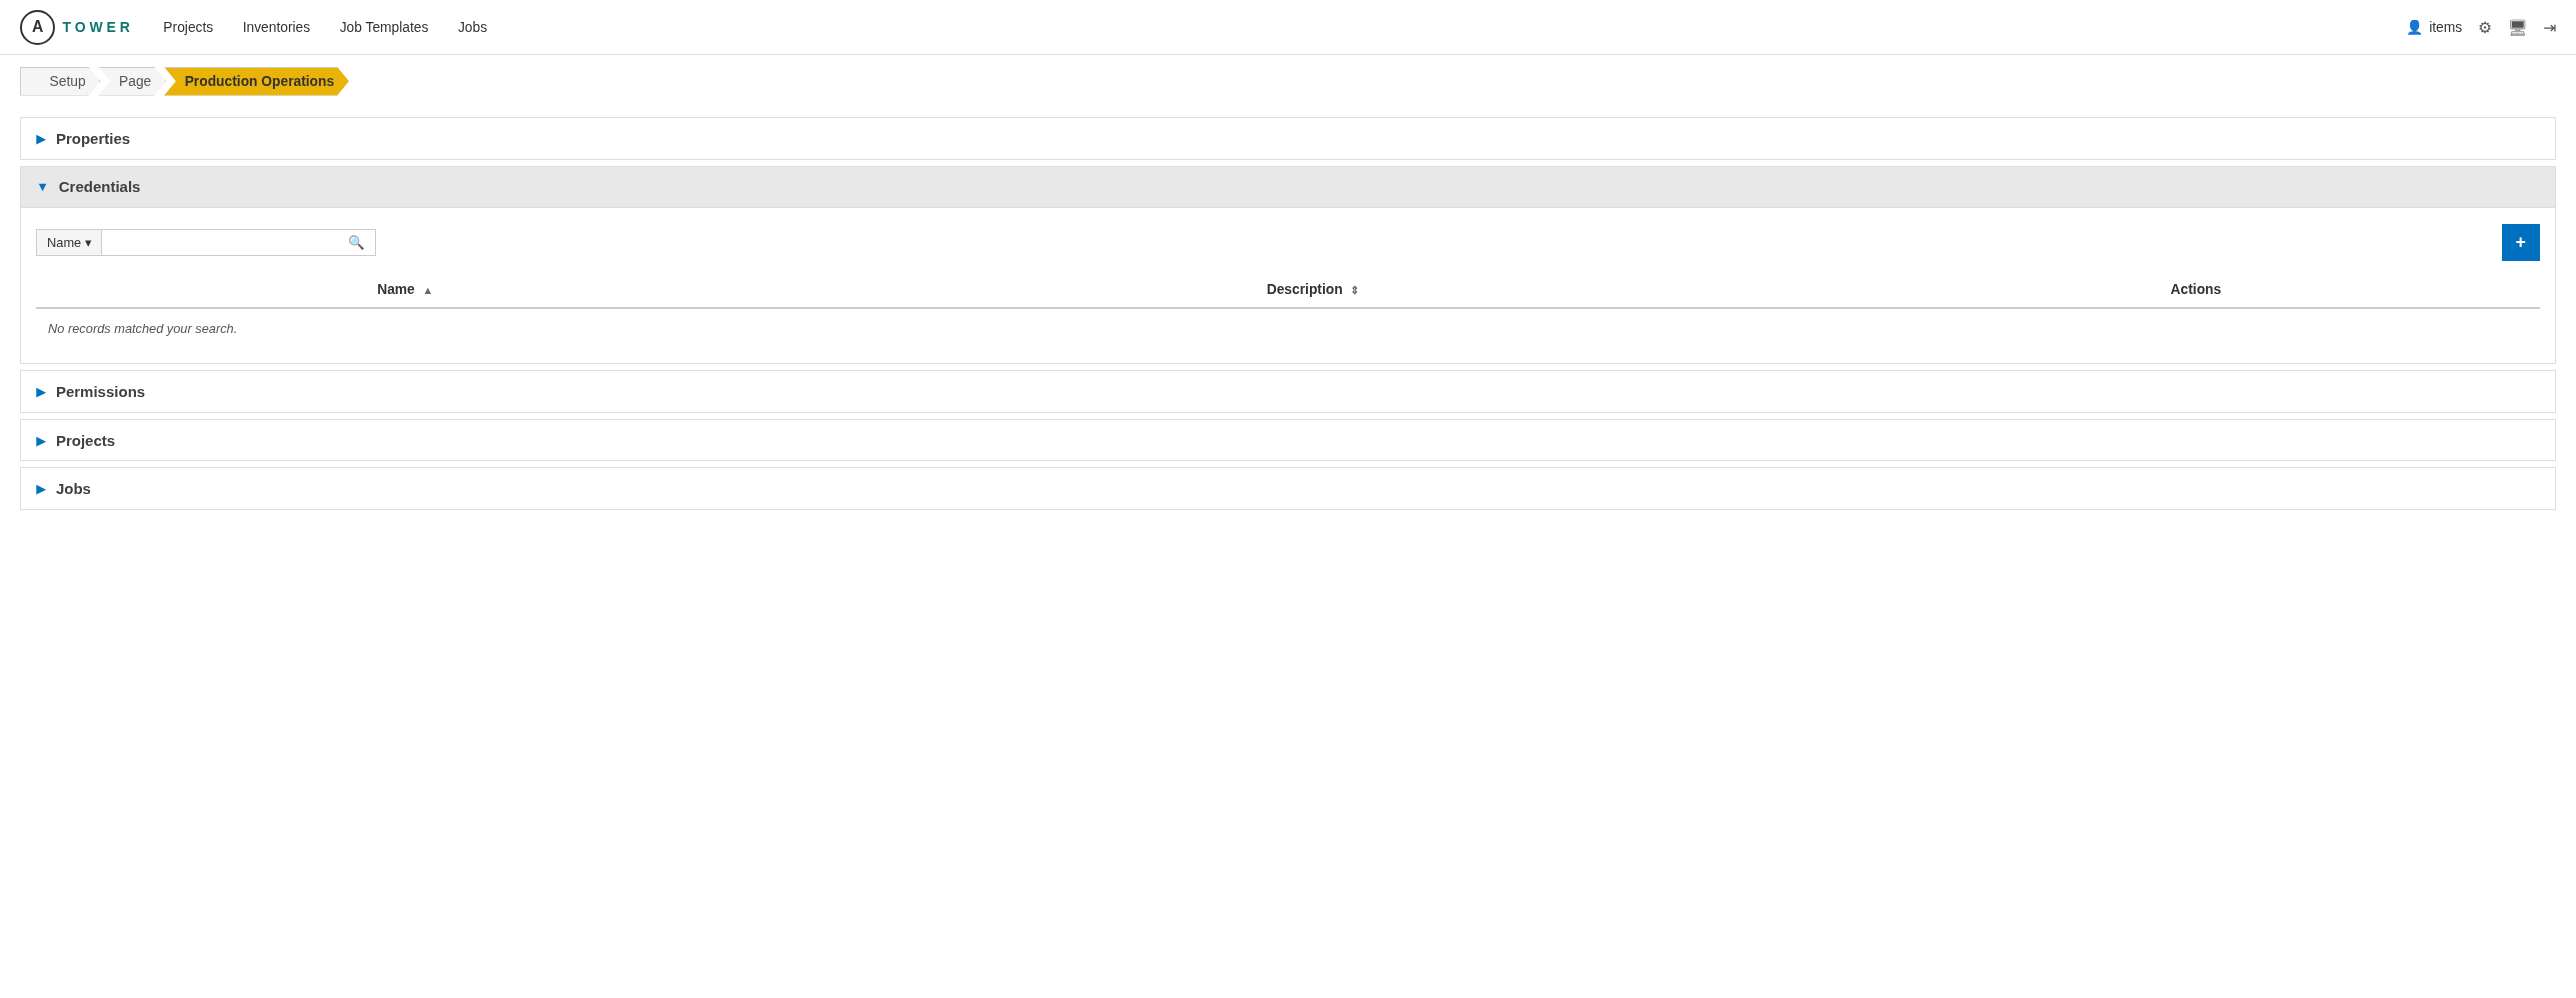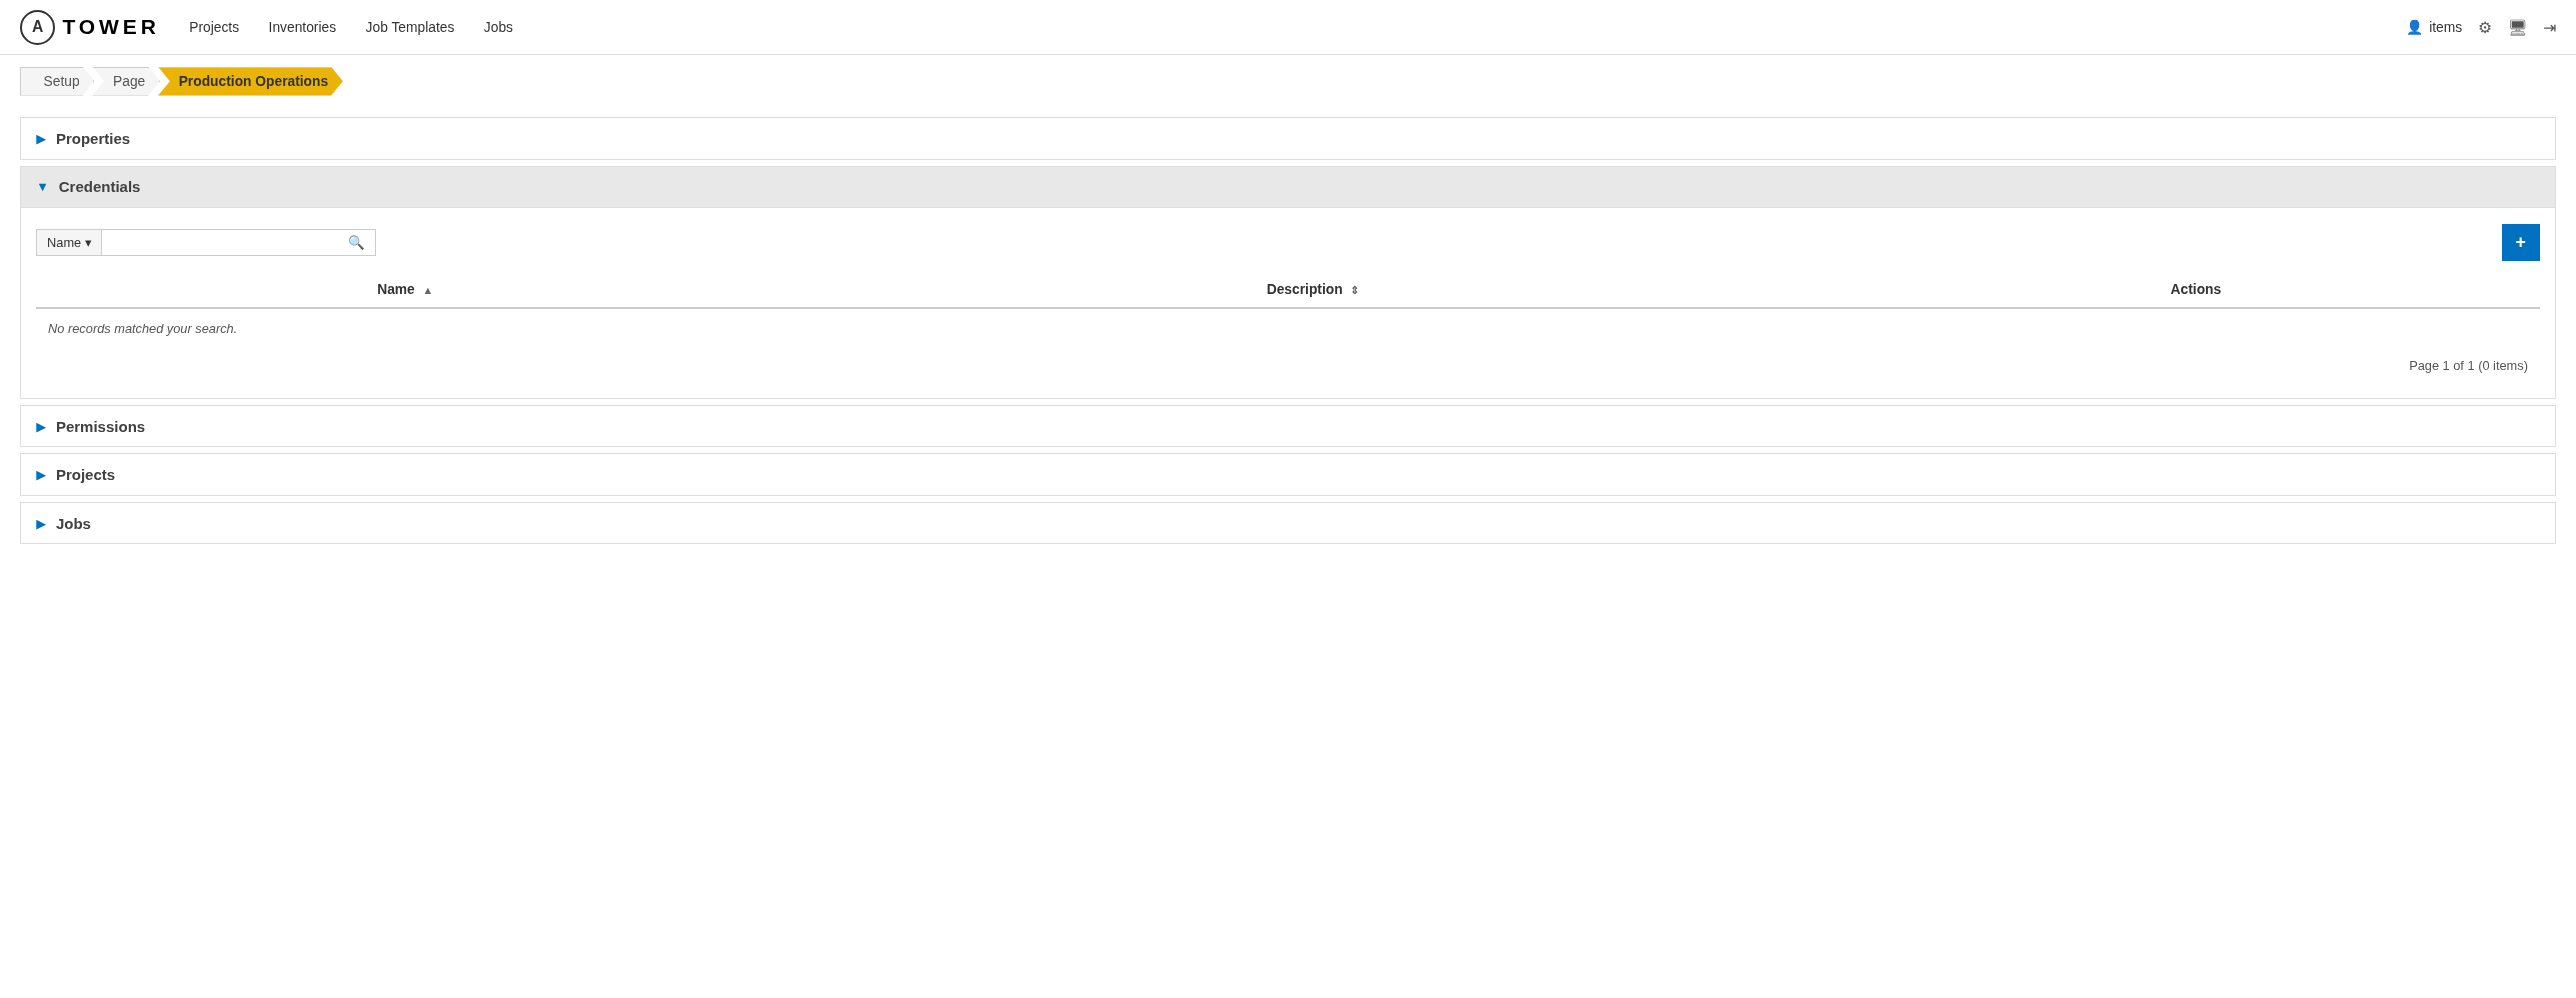--- a/index.html
+++ b/index.html
@@ -19,21 +19,21 @@
     }
     .brand-logo {
       width: 35px; height: 35px;
       border: 2px solid #333; border-radius: 50%;
       display: flex; align-items: center; justify-content: center;
       font-weight: bold; font-size: 15.7px;
       margin-right: 7.9px;
       letter-spacing: -1px;
     }
     .brand-name {
-      font-size: 21px; font-weight: bold; letter-spacing: 3.9px; color: #000000;
+      font-size: 14px; font-weight: bold; letter-spacing: 3.9px; color: #0f766e;
     }
     .nav-links {
       display: flex; gap: 29.5px; flex: 1;
     }
     .nav-link {
       font-size: 13.8px; color: #333; text-decoration: none; cursor: pointer;
       padding: 3.9px 0;
     }
     .nav-right {
       display: flex; align-items: center; gap: 15.7px;
@@ -56,21 +56,21 @@
       border: 1px solid #ccc;
       position: relative;
       clip-path: polygon(0 0, calc(100% - 11.8px) 0, 100% 50%, calc(100% - 11.8px) 100%, 0 100%, 11.8px 50%);
       cursor: pointer;
       font-size: 13.8px;
       color: #555;
       margin-right: -2px;
     }
     .breadcrumb-item:first-child {
       clip-path: polygon(0 0, calc(100% - 11.8px) 0, 100% 50%, calc(100% - 11.8px) 100%, 0 100%);
-      padding-left: 23px;
+      padding-left: 29px;
     }
     .breadcrumb-item.active {
       font-weight: bold; color: #333; background: #eab308;
     }
 
     
     .main { padding: 9.8px 19.6px; }
 
     
     .panel {
@@ -233,21 +233,20 @@
               <span>Actions</span>
             </th>
           </tr>
         </thead>
         <tbody>
           <tr>
             <td colspan="3" class="no-records">No records matched your search.</td>
           </tr>
         </tbody>
       </table>
-      <div class="pagination-info">Page 1 of 1 (0 items)</div>
     </div>
   </div>
 
   <div class="panel">
     <div class="panel-header">
       <span class="panel-toggle">▶</span>
       <span class="panel-title">Permissions</span>
     </div>
   </div>
 

